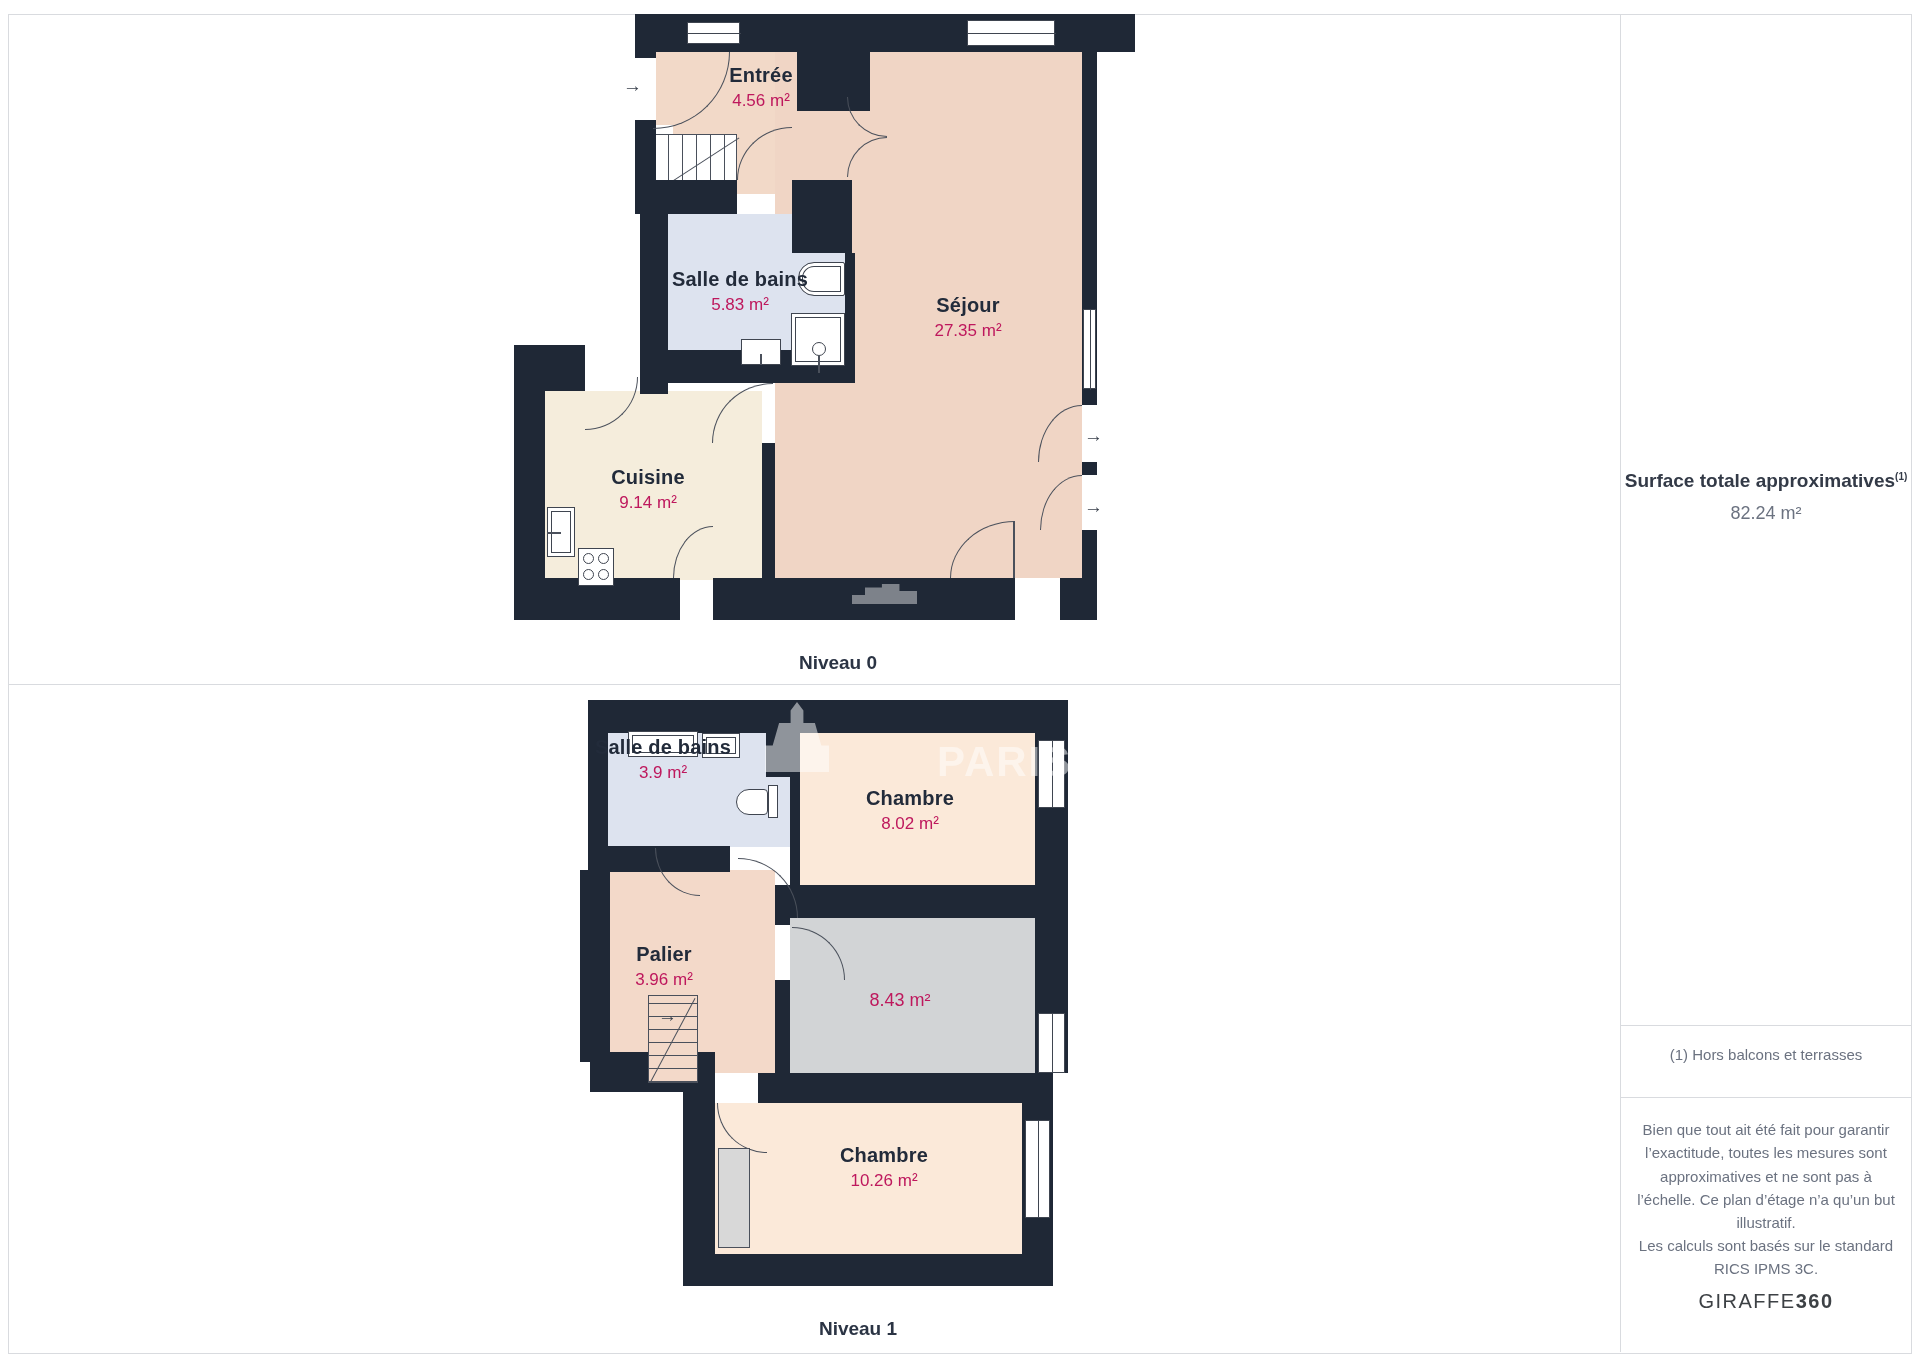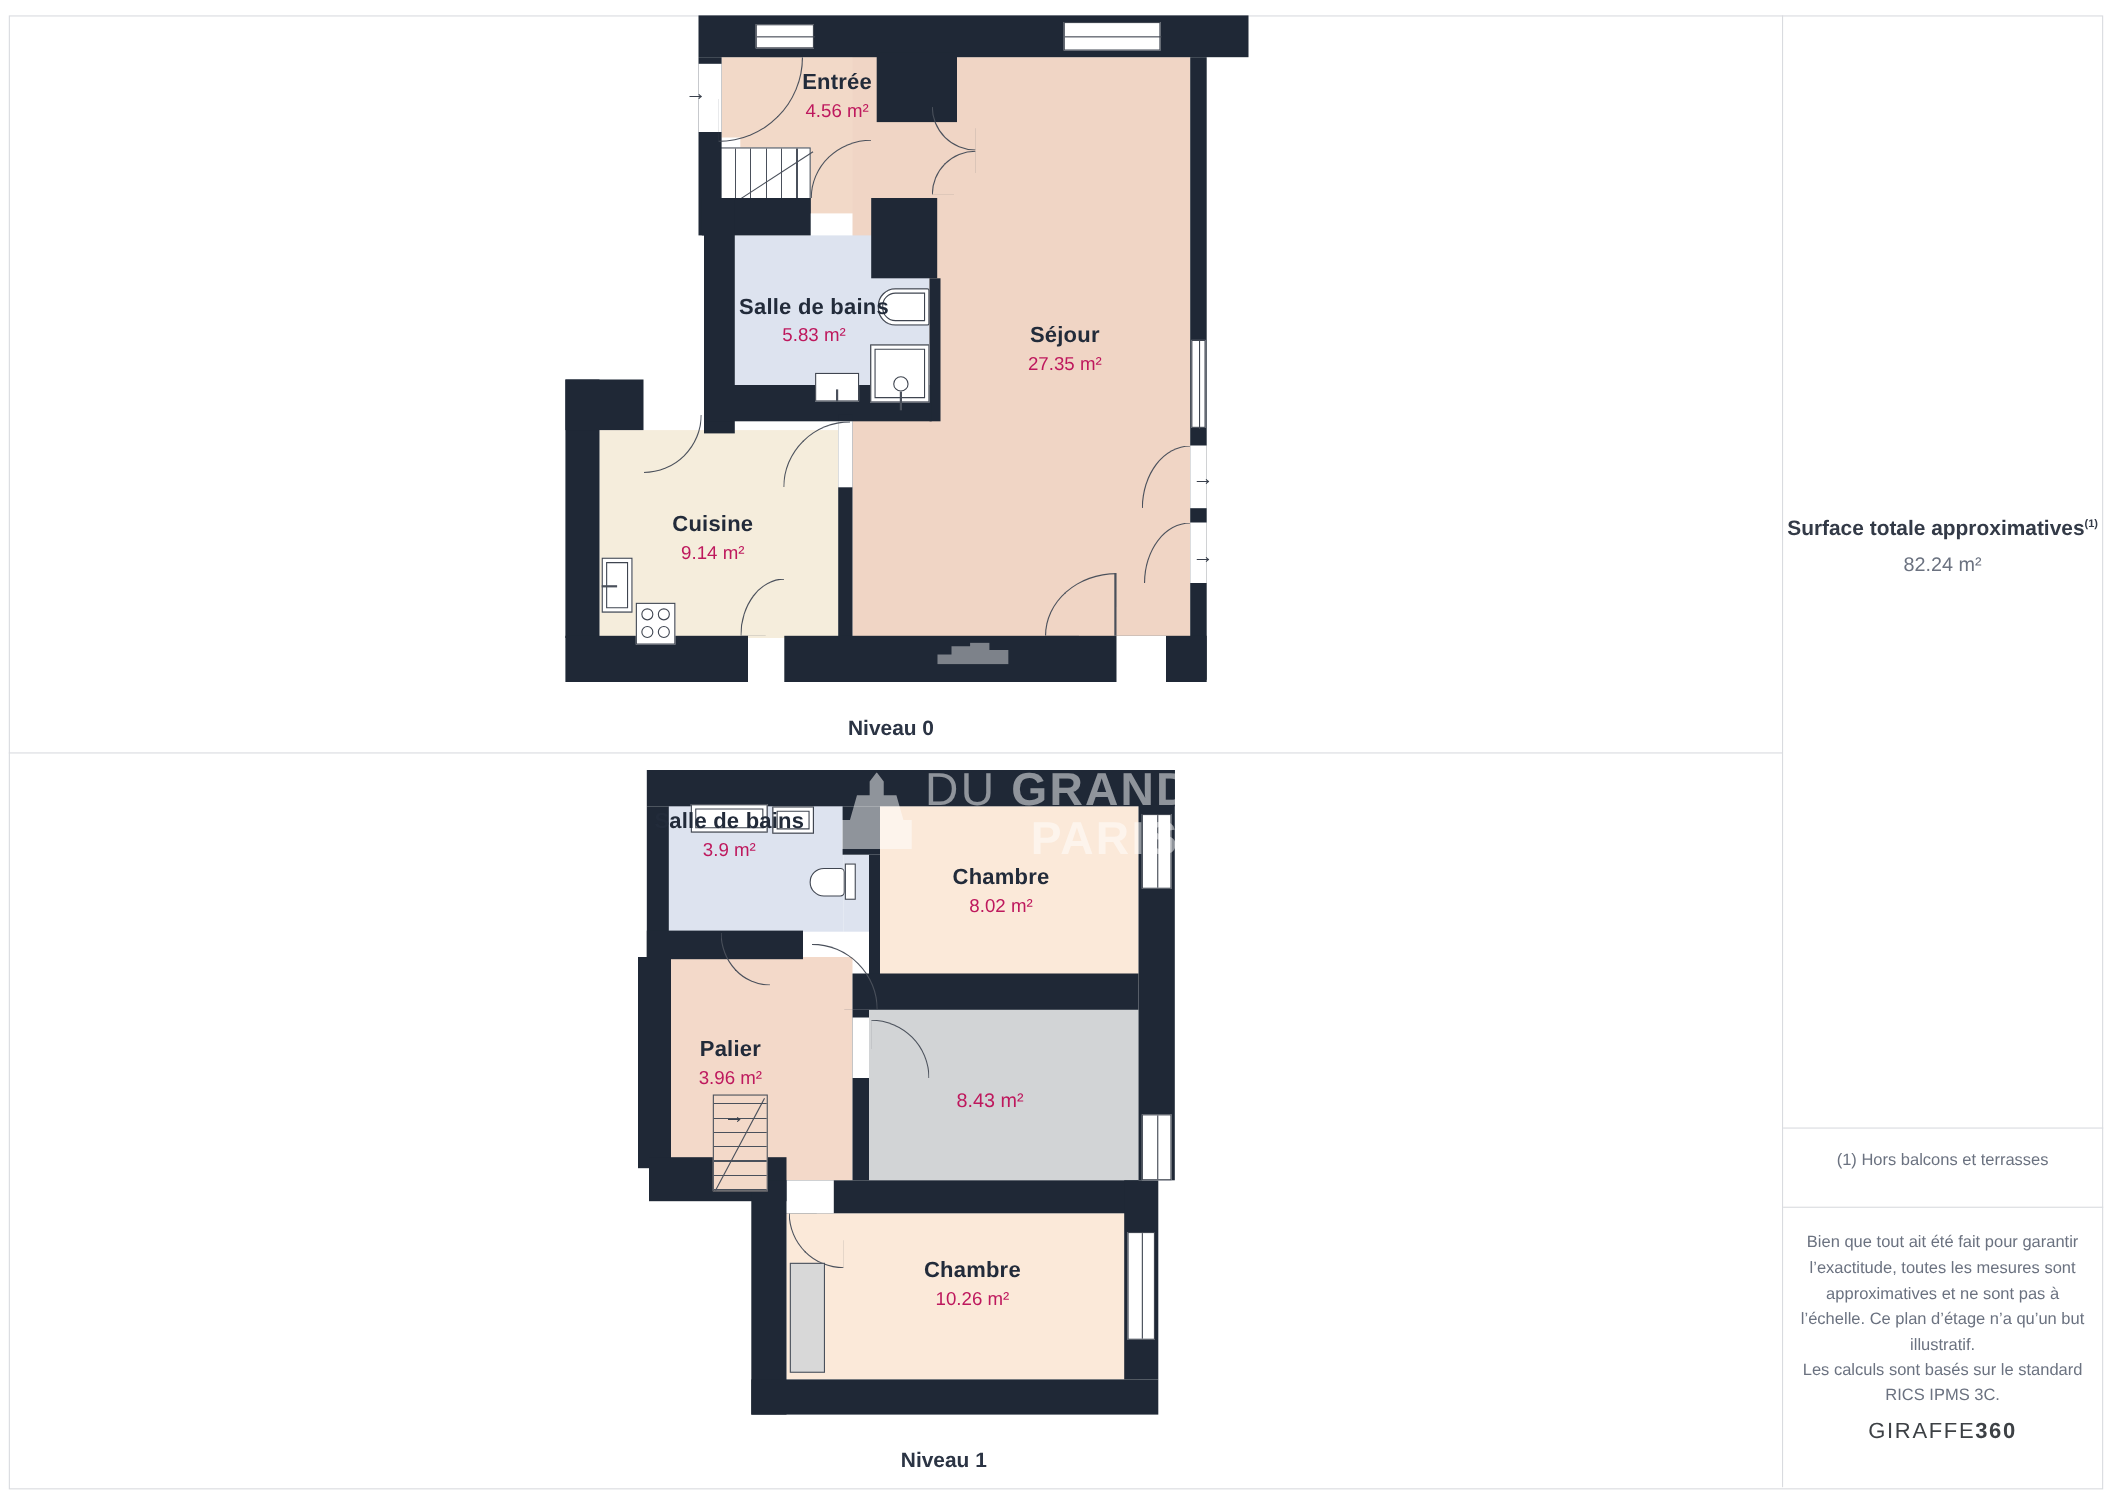--- a/index.html
+++ b/index.html
@@ -143,21 +143,21 @@
   <div class="rlabel" style="left:548px;top:280px;">
     <div class="rname">Séjour</div>
     <div class="rarea">27.35 m²</div>
   </div>
   <div class="rlabel" style="left:228px;top:452px;">
     <div class="rname">Cuisine</div>
     <div class="rarea">9.14 m²</div>
   </div>
 </div>
 
-<div class="lvl" style="top:652px;">Niveau 0</div>
+<div class="lvl" style="top:652px;margin-left:28px;">Niveau 0</div>
 
 <div class="abs" style="left:560px;top:690px;width:560px;height:620px;">
 
   <div class="room" style="left:47px;top:41px;width:160px;height:116px;background:#dde3ef;"></div>
   <div class="room" style="left:207px;top:87px;width:26px;height:70px;background:#dde3ef;"></div>
   <div class="room" style="left:240px;top:43px;width:235px;height:162px;background:#fbe9d9;"></div>
   <div class="room" style="left:50px;top:180px;width:165px;height:203px;background:#f3d9c9;"></div>
   <div class="room" style="left:230px;top:228px;width:245px;height:155px;background:#d2d4d6;"></div>
   <div class="room" style="left:155px;top:413px;width:320px;height:151px;background:#fbe9d9;"></div>
 
@@ -198,21 +198,20 @@
   <div class="arr" style="left:98px;top:316px;">→</div>
 
   <div class="fix" style="left:68px;top:41px;width:70px;height:26px;box-shadow:inset 0 0 0 3px #fff,inset 0 0 0 4px #3f4550;"></div>
   <div class="fix" style="left:142px;top:43px;width:38px;height:25px;box-shadow:inset 0 0 0 3px #fff,inset 0 0 0 4px #3f4550;"></div>
   <div class="fix" style="left:176px;top:99px;width:32px;height:26px;border-radius:13px 4px 4px 13px;"></div>
   <div class="fix" style="left:208px;top:95px;width:10px;height:33px;"></div>
   <div class="ward" style="left:158px;top:458px;width:32px;height:100px;"></div>
 
   <div class="wm" style="left:205px;top:4px;width:340px;height:90px;">
     <div class="wm-logo"></div>
-    <div class="t1"><span>DU</span>&nbsp;<b>GRAND</b></div>
     <div class="t2">PARIS</div>
   </div>
 
   <div class="rlabel" style="left:103px;top:46px;">
     <div class="rname">Salle de bains</div>
     <div class="rarea">3.9 m²</div>
   </div>
   <div class="rlabel" style="left:350px;top:97px;">
     <div class="rname">Chambre</div>
     <div class="rarea">8.02 m²</div>

